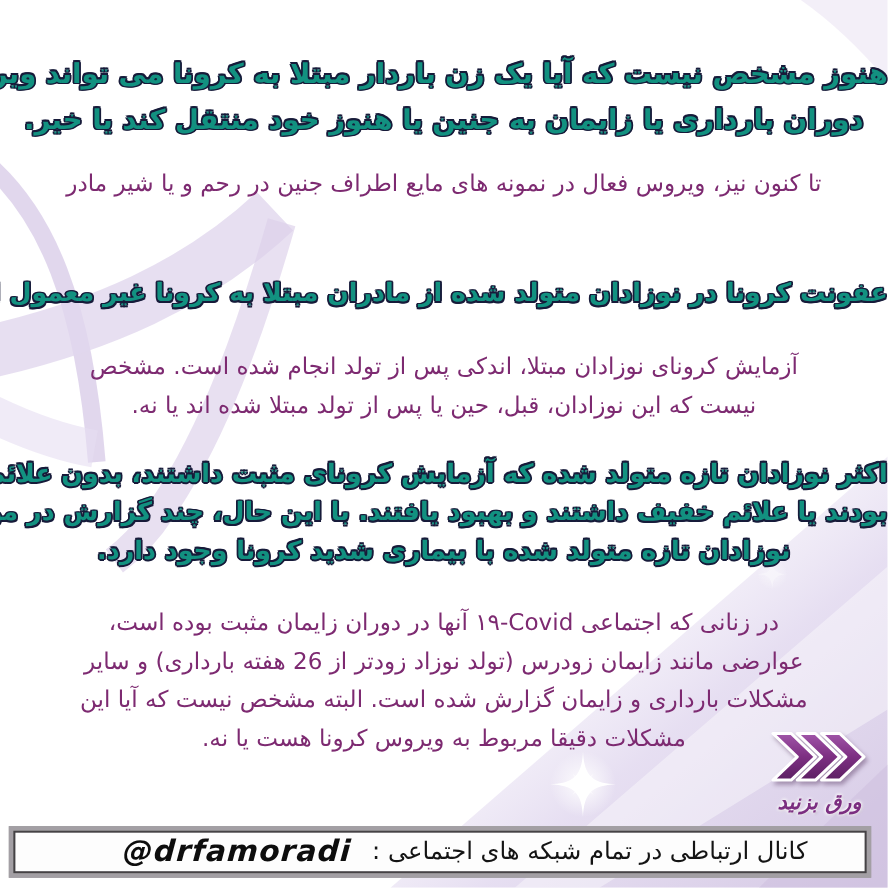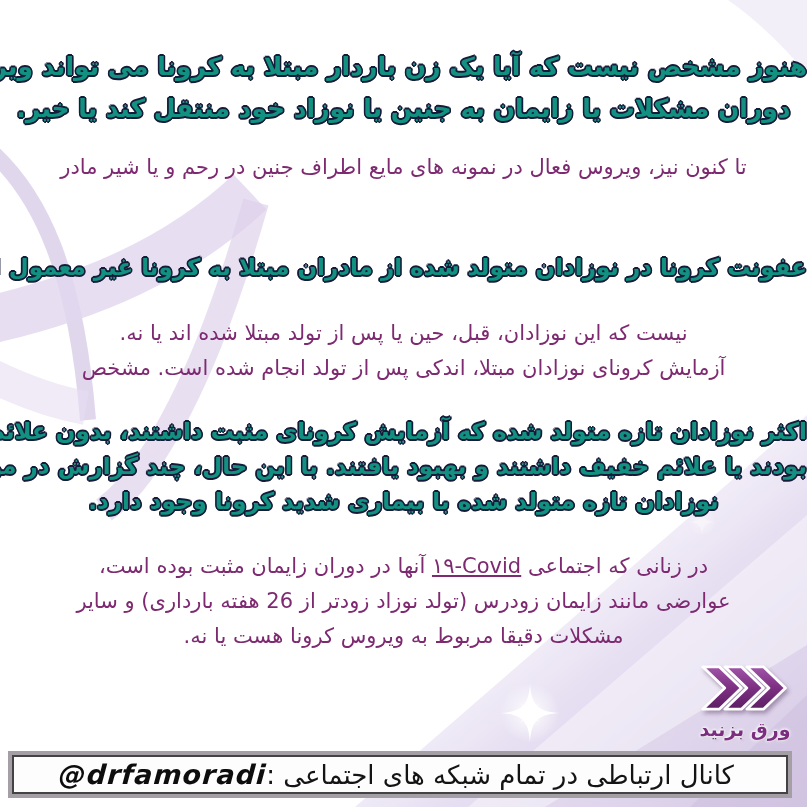--- a/index.html
+++ b/index.html
@@ -12,39 +12,40 @@
   .p{position:absolute;left:0;right:0;text-align:center;direction:rtl;z-index:2;}
   .ln{white-space:nowrap;}
   .teal .ln{
     color:#129180;font-weight:bold;font-size:23px;line-height:35px;letter-spacing:0;
     text-shadow:
       1.6px 0 0 #171b3a,-1.6px 0 0 #171b3a,0 1.6px 0 #171b3a,0 -1.6px 0 #171b3a,
       1.2px 1.2px 0 #171b3a,-1.2px 1.2px 0 #171b3a,1.2px -1.2px 0 #171b3a,-1.2px -1.2px 0 #171b3a;
   }
   .p1 .ln{font-size:25px;line-height:42px;}
   .purple .ln{color:#7d2a71;font-size:21px;line-height:35px;}
-  .ltr{direction:ltr;unicode-bidi:isolate-override;text-decoration:underline;}
+  .ltr{direction:ltr;unicode-bidi:isolate-override;}
   
   .pager{position:absolute;top:660px;right:12px;width:100px;text-align:center;z-index:2;}
   .pager svg{display:block;margin:0 auto;filter:drop-shadow(2px 3px 2px rgba(70,35,80,.4));}
   .pager-label{
     display:block;margin-top:2px;color:#7b2e80;font-weight:bold;font-size:19px;direction:rtl;
     text-shadow:0 0 3px #fff,0 0 3px #fff,0 0 4px #fff,1px 1px 2px rgba(90,60,100,.45);
+    font-style:italic;
   }
   
   .footer{
     position:absolute;left:8px;right:15px;top:751px;height:47px;z-index:3;
     border:4px solid #a39fa4;background:#a39fa4;box-sizing:border-box;
   }
   .footer-inner{
     position:absolute;inset:0;border:2px solid #454245;background:#fdfdfd;
     display:flex;flex-direction:row;direction:rtl;align-items:center;
     justify-content:space-between;padding:0 52px 0 98px;box-sizing:border-box;
   }
-  .flabel{color:#141414;font-size:26px;white-space:nowrap;}
+  .flabel{color:#141414;font-size:22px;white-space:nowrap;}
   .fhandle{
     direction:ltr;unicode-bidi:isolate;color:#0d0d0d;font-size:27px;font-weight:bold;
     font-style:italic;letter-spacing:1px;transform:skewX(-4deg);white-space:nowrap;
   }
 </style>
 </head>
 <body>
 
 <svg id="bg" width="807" height="807" viewBox="0 0 807 807">
   <defs>
@@ -85,45 +86,46 @@
     <path d="M0,-14 C0.6,-4 4,-0.6 14,0 C4,0.6 0.6,4 0,14 C-0.6,4 -4,0.6 -14,0 C-4,-0.6 -0.6,-4 0,-14 Z" fill="#ffffff" transform="rotate(45)" opacity="0.85"></path>
   </g>
   <g transform="translate(702,522)" opacity="0.5">
     <circle r="14" fill="url(#glow)"></circle>
     <path d="M0,-13 C0.5,-3.5 3.5,-0.5 13,0 C3.5,0.5 0.5,3.5 0,13 C-0.5,3.5 -3.5,0.5 -13,0 C-3.5,-0.5 -0.5,-3.5 0,-13 Z" fill="#ffffff"></path>
   </g>
 </svg>
 
 <div class="p teal p1" style="top:46px">
   <div class="ln">هنوز مشخص نیست که آیا یک زن باردار مبتلا به کرونا می تواند ویروس را در</div>
-  <div class="ln">دوران مشکلات یا زایمان به جنین یا نوزاد خود منتقل کند یا خیر.</div>
+  <div class="ln">دوران بارداری یا زایمان به جنین یا هنوز خود منتقل کند یا خیر.</div>
 </div>
 
 <div class="p purple" style="top:150px">
   <div class="ln">تا کنون نیز، ویروس فعال در نمونه های مایع اطراف جنین در رحم و یا شیر مادر</div>
 </div>
 
 <div class="p teal" style="top:250px">
   <div class="ln">عفونت کرونا در نوزادان متولد شده از مادران مبتلا به کرونا غیر معمول است.</div>
 </div>
 
 <div class="p purple" style="top:316px">
+  <div class="ln">آزمایش کرونای نوزادان مبتلا، اندکی پس از تولد انجام شده است. مشخص</div>
   <div class="ln">نیست که این نوزادان، قبل، حین یا پس از تولد مبتلا شده اند یا نه.</div>
-  <div class="ln">آزمایش کرونای نوزادان مبتلا، اندکی پس از تولد انجام شده است. مشخص</div>
 </div>
 
 <div class="p teal" style="top:414px">
   <div class="ln">اکثر نوزادان تازه متولد شده که آزمایش کرونای مثبت داشتند، بدون علائم</div>
   <div class="ln">بودند یا علائم خفیف داشتند و بهبود یافتند. با این حال، چند گزارش در مورد</div>
   <div class="ln">نوزادان تازه متولد شده با بیماری شدید کرونا وجود دارد.</div>
 </div>
 
 <div class="p purple" style="top:549px">
   <div class="ln"><span>در زنانی که اجتماعی </span><span class="ltr">۱۹-Covid</span><span> آنها در دوران زایمان مثبت بوده است،</span></div>
   <div class="ln">عوارضی مانند زایمان زودرس (تولد نوزاد زودتر از 26 هفته بارداری) و سایر</div>
+  <div class="ln">مشکلات بارداری و زایمان گزارش شده است. البته مشخص نیست که آیا این</div>
   <div class="ln">مشکلات دقیقا مربوط به ویروس کرونا هست یا نه.</div>
 </div>
 
 <div class="pager">
   <svg width="92" height="56" viewBox="0 0 100 60">
     <g stroke="#ffffff" stroke-width="3" stroke-linejoin="round" fill="url(#chev)">
       <path d="M4,7 L22,7 L46,30 L22,53 L4,53 L28,30 Z"></path>
       <path d="M28,7 L46,7 L70,30 L46,53 L28,53 L52,30 Z"></path>
       <path d="M52,7 L70,7 L94,30 L70,53 L52,53 L76,30 Z"></path>
     </g>

